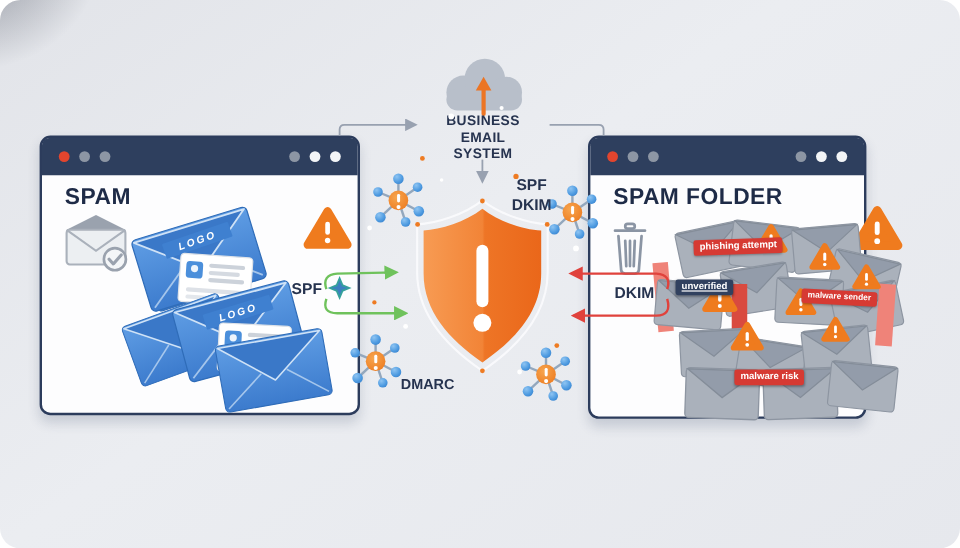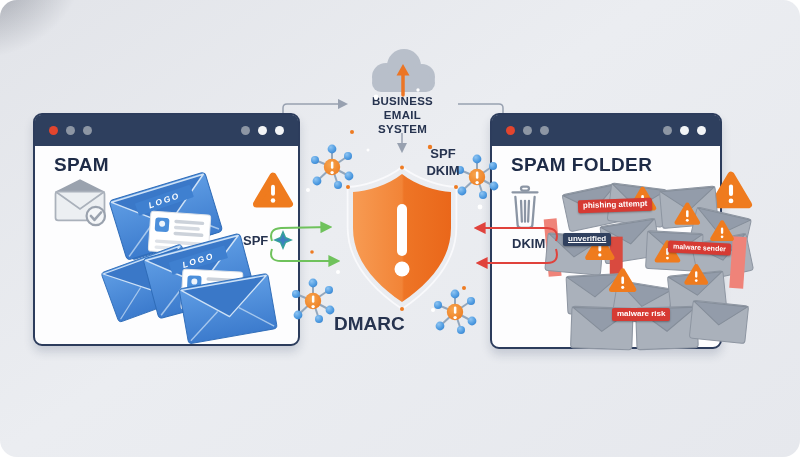--- a/index.html
+++ b/index.html
@@ -126,21 +126,21 @@
     <polygon points="39,18 32.5,29.5 45.5,29.5" fill="#ec7524"></polygon>
   </svg>
 
   <div class="sys-label">BUSINESS
 EMAIL
 SYSTEM</div>
 
   <div class="proto stacked" style="left:413px; top:146px; width:60px; font-size:13px;">SPF
 DKIM</div>
 
-  <div class="proto" style="left:334px; top:313px; font-size:19px;">DMARC</div>
+  <div class="proto" style="left:334px; top:313px; font-size:12px;">DMARC</div>
 
   <div class="window" style="left:33px; top:113px; width:267px; height:233px;">
     <div class="titlebar">
       <div class="dotgroup">
         <span class="dot red"></span>
         <span class="dot gray"></span>
         <span class="dot gray"></span>
       </div>
       <div class="dotgroup">
         <span class="dot gray"></span>

